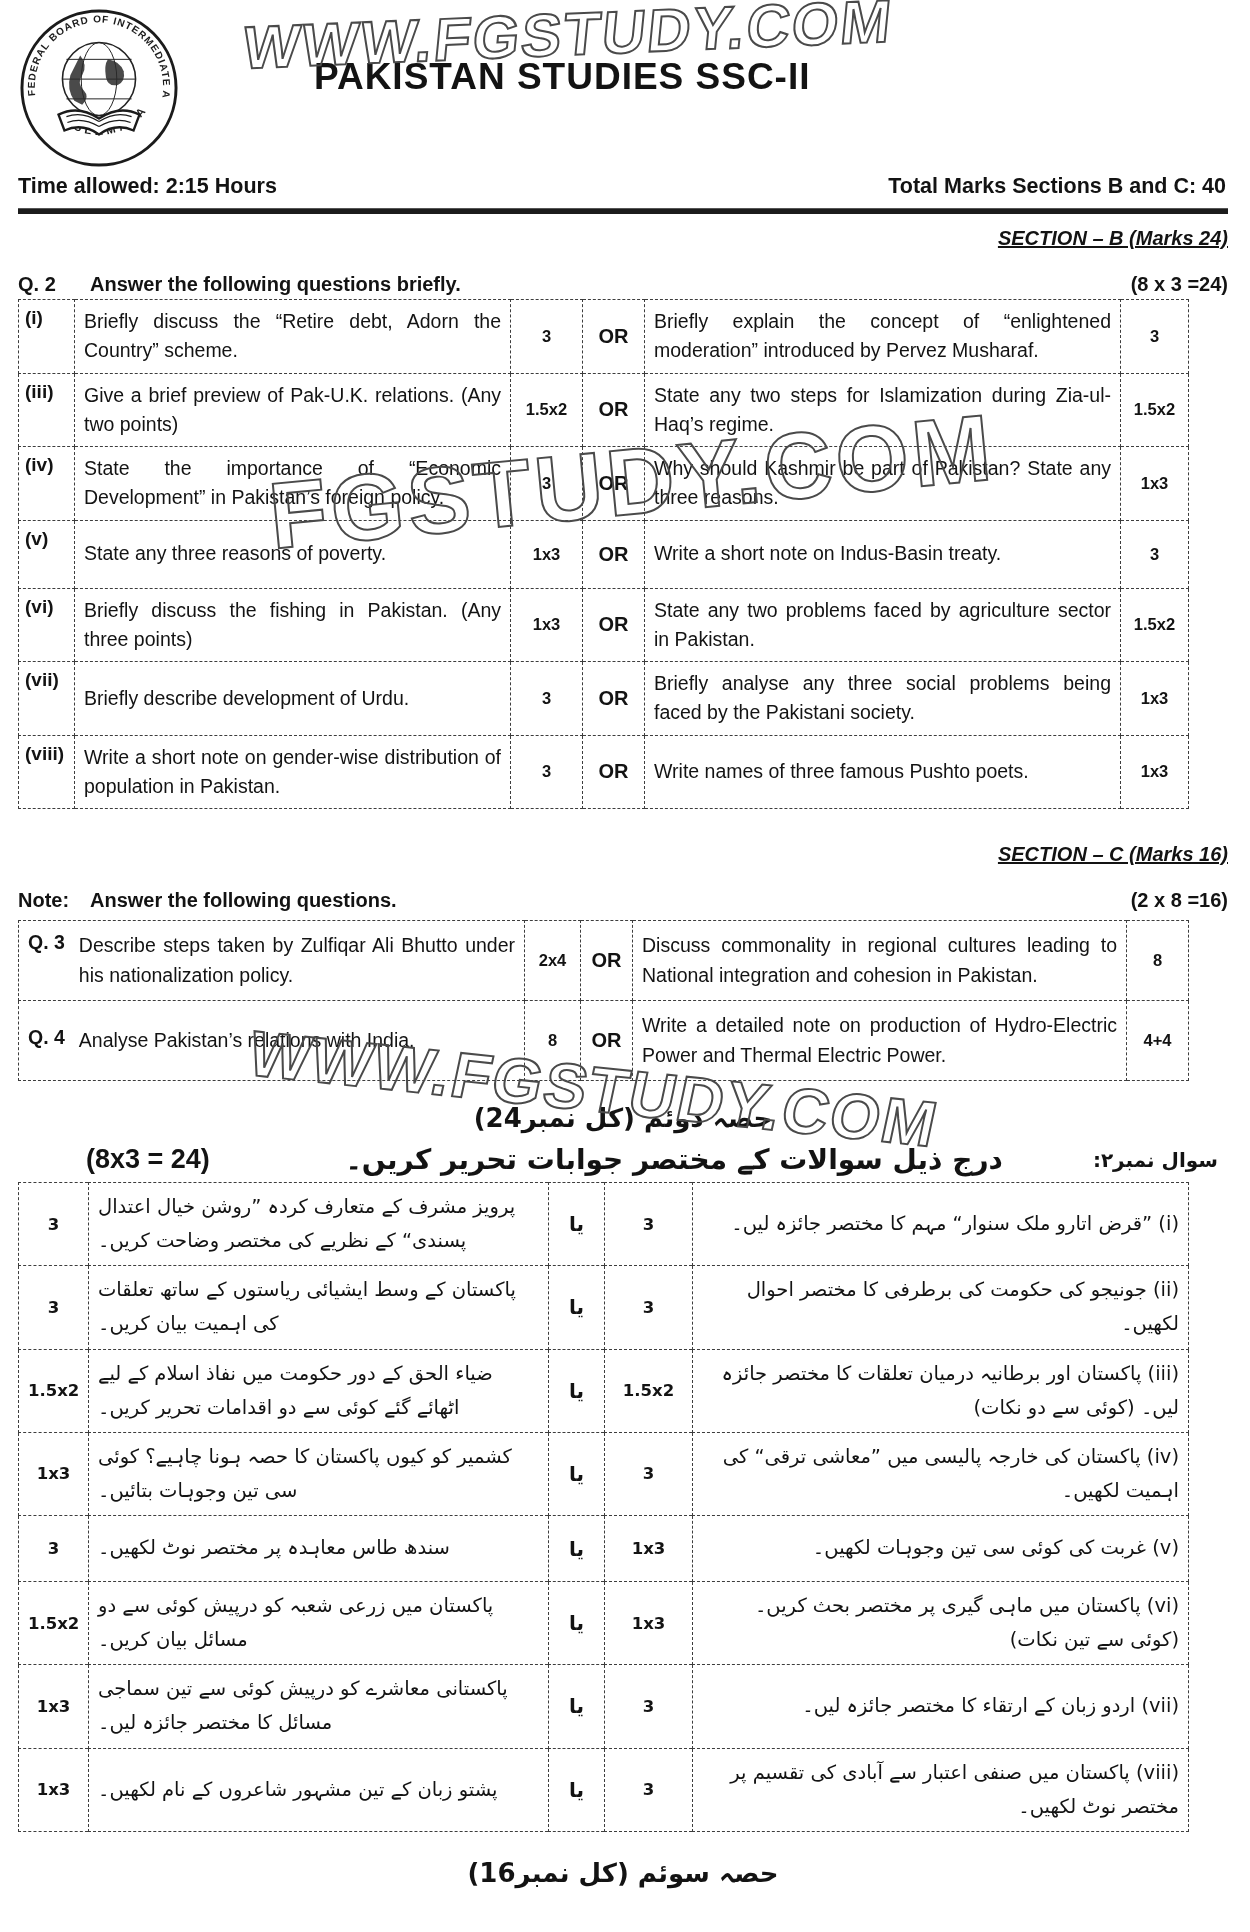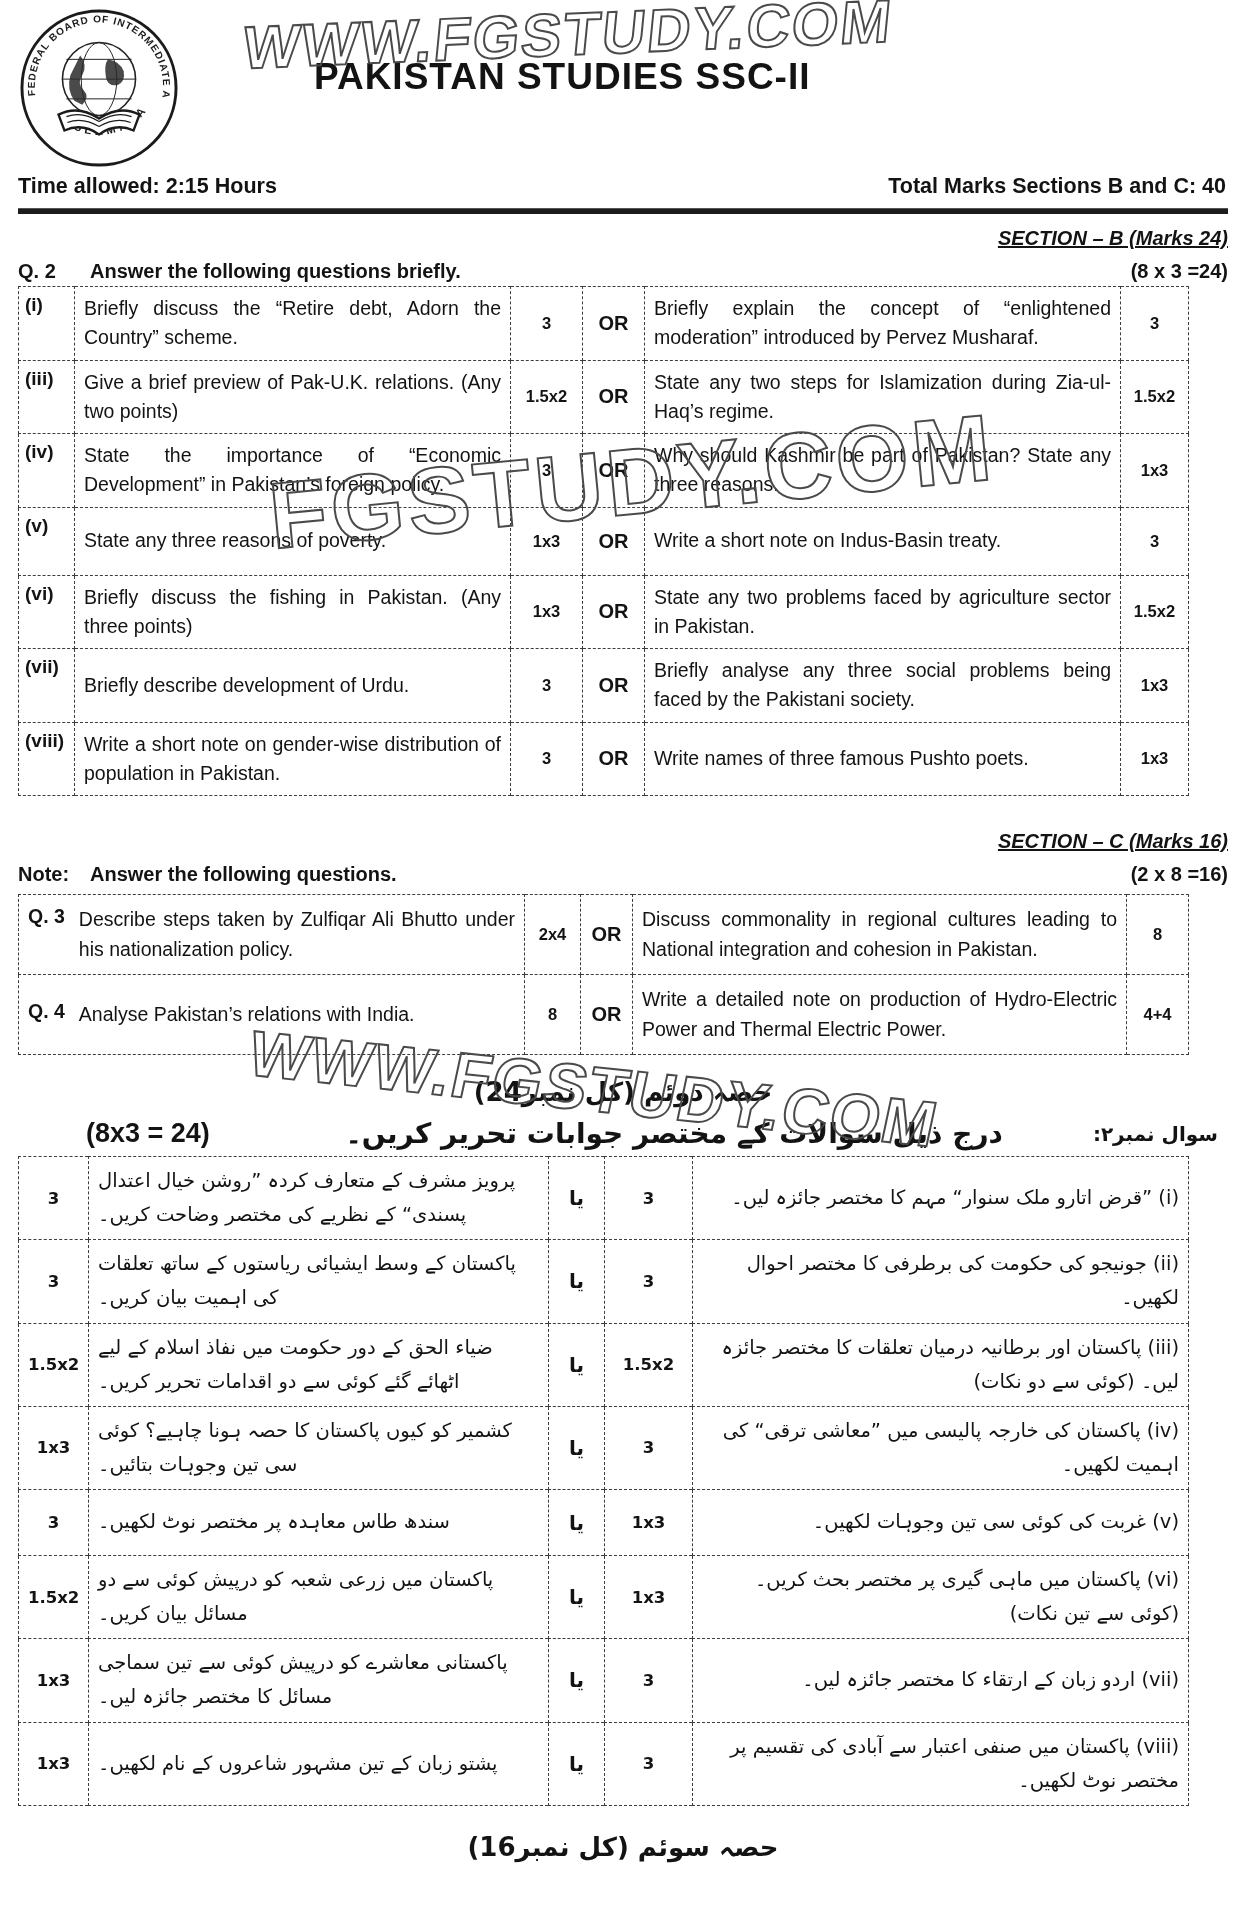--- a/index.html
+++ b/index.html
@@ -17,21 +17,21 @@
         font-family:"Liberation Sans",sans-serif; letter-spacing:2px; }
   .wm-top { left:243px; top:0px; font-size:60px; transform:rotate(-2.4deg) skewX(-8deg); }
   .wm-mid { left:268px; top:428px; font-size:94px; letter-spacing:4px; transform:rotate(-5.5deg); }
   .wm-bot { left:248px; top:1052px; font-size:64px; transform:rotate(6deg) skewX(-6deg); }
   .title { position:absolute; left:296px; top:50px; font-size:37px; font-weight:bold; letter-spacing:1px; }
   .info-row { display:flex; justify-content:space-between; font-weight:bold; font-size:21.5px; padding:2px 2px 9px 0; }
   .rule { height:6px; background:#1c1c1c; border-top:1px solid #555; }
   
   .sec-head { text-align:right; font-size:20px; font-weight:bold; font-style:italic;
               text-decoration:underline; margin-top:13px; }
-  .q2-row, .note-row { display:flex; font-weight:bold; font-size:20px; margin:10px 0 3px; }
+  .q2-row, .note-row { display:flex; font-weight:bold; font-size:20px; margin:23px 0 3px; }
   .q2-label, .note-label { width:72px; }
   .q2-marks, .note-marks { margin-left:auto; }
   
   table { border-collapse:collapse; table-layout:fixed; margin-top:3px; }
   .tbl-en { width:1170px; }
   .tbl-c  { width:1170px; margin-top:8px; }
   td { border:1.6px dashed #3d3d3d; padding:7px 9px; vertical-align:middle; }
   .cell-num { font-weight:bold; font-size:19px; vertical-align:top; padding-left:6px; }
   .cell-q { font-size:19.5px; line-height:1.5; text-align:justify; text-align-last:left; }
   .cell-marks { text-align:center; font-weight:bold; font-size:16.5px; }

